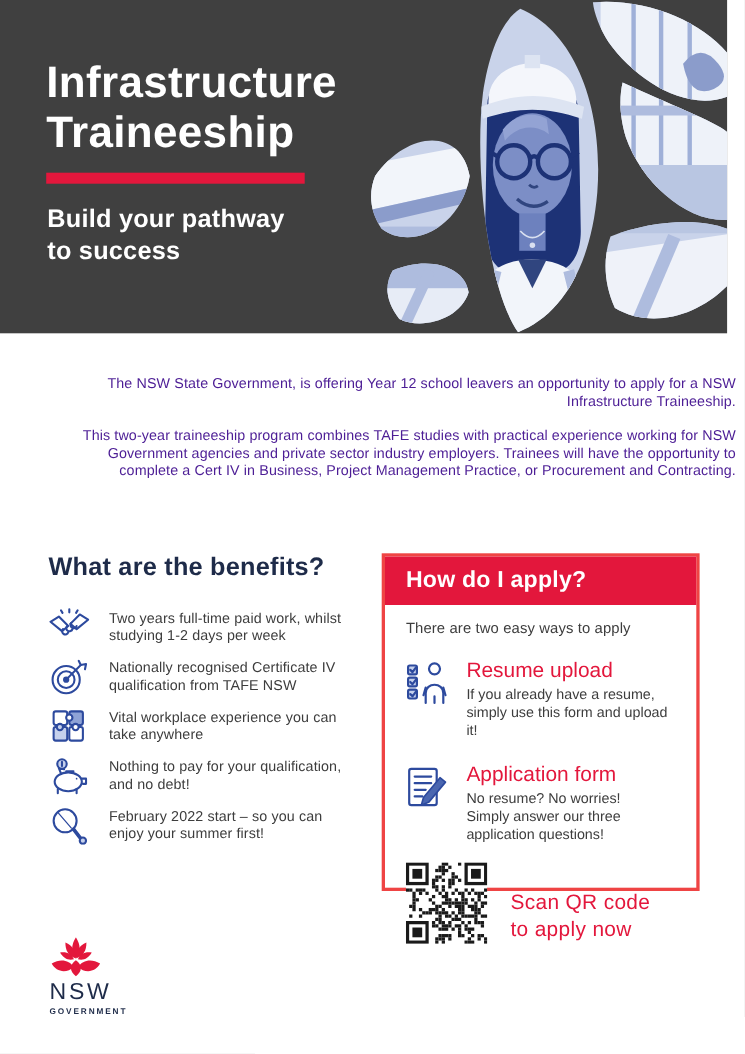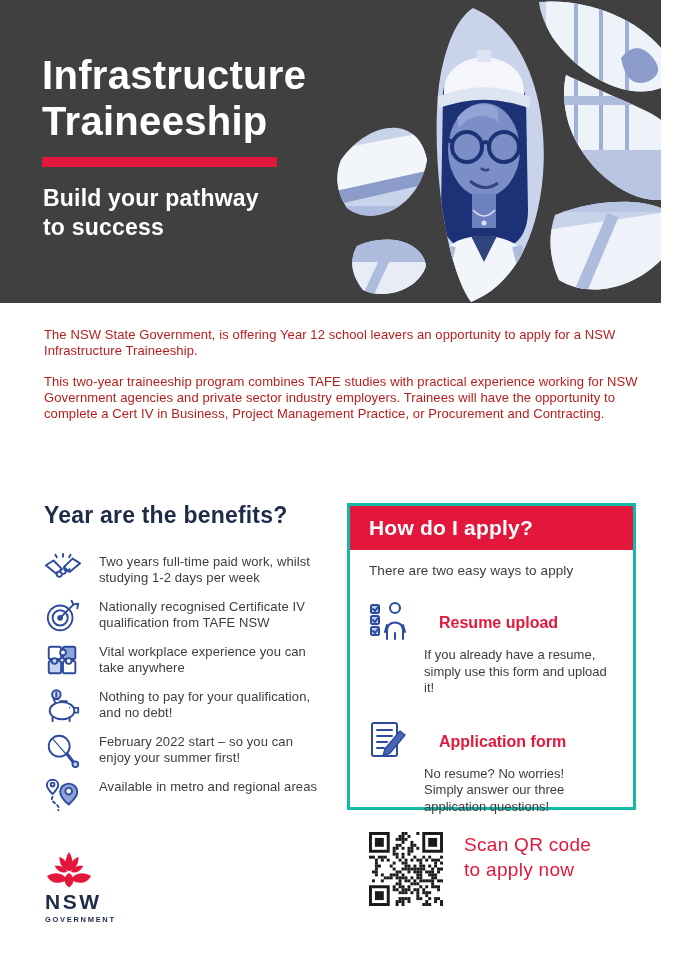--- a/index.html
+++ b/index.html
@@ -12,52 +12,52 @@
   
   .hero{position:absolute;left:0;top:0;width:661px;height:303px;background:#404040;}
   .hero-title{position:absolute;left:42px;top:52px;font-size:40px;line-height:46px;
     font-weight:700;color:#ffffff;letter-spacing:0.3px;}
   .hero-rule{position:absolute;left:42px;top:157px;width:235px;height:10px;background:#E3173C;}
   .hero-sub{position:absolute;left:43px;top:184px;font-size:23px;line-height:29px;
     color:#ffffff;font-weight:700;letter-spacing:0.2px;}
   .photo{position:absolute;top:0;right:0;display:block;}
 
   
-  .intro{position:absolute;left:44px;top:327px;width:625px;color:#b91c1c;
-    font-size:13px;line-height:16px;letter-spacing:0.1px;}
+  .intro{position:absolute;left:44px;top:341px;width:625px;color:#4c1d95;
+    font-size:13px;line-height:16px;letter-spacing:0.1px;text-align:right;}
   .intro p{margin:0 0 15px 0;}
 
   
   .benefits{position:absolute;left:44px;top:502px;width:295px;}
   .benefits h2{margin:0;font-size:23px;font-weight:700;color:#1E2B49;letter-spacing:0.2px;}
   .blist{margin-top:23px;}
   .benefit{display:flex;align-items:flex-start;margin-bottom:9px;}
   .bicon{width:38px;height:36px;flex:0 0 38px;margin-right:17px;}
   .bicon svg{display:block;}
   .btext{font-size:13px;line-height:16px;color:#3d3d3d;padding-top:2px;letter-spacing:0.1px;}
 
   
   .apply{position:absolute;left:347px;top:503px;width:289px;height:307px;
-    border:3px solid #14b8a6;background:#ffffff;box-sizing:border-box;}
+    border:3px solid #ef4444;background:#ffffff;box-sizing:border-box;}
   .apply-head{height:44px;background:#E3173C;color:#ffffff;font-size:21px;font-weight:700;
     line-height:44px;padding-left:19px;letter-spacing:0.2px;}
   .apply-body{padding:13px 16px 0 19px;}
   .apply-intro{margin:0;font-size:13.5px;color:#3d3d3d;letter-spacing:0.1px;}
   .method{display:flex;margin-top:21px;}
   .micon{width:40px;height:40px;flex:0 0 40px;margin-right:15px;margin-top:2px;}
-  .mtitle{font-size:16px;font-weight:700;color:#E3173C;margin:15px;}
+  .mtitle{font-size:19px;font-weight:400;color:#E3173C;margin:0;}
   .mdesc{font-size:13px;line-height:16.5px;color:#3d3d3d;margin:2px 0 0;}
-  .qr-row{display:flex;align-items:flex-start;margin-top:17px;}
+  .qr-row{display:flex;align-items:flex-end;margin-top:17px;}
   .qr{width:74px;height:74px;flex:0 0 74px;}
   .qr-label{font-size:19px;line-height:25px;color:#E3173C;margin-left:21px;letter-spacing:0.3px;}
 
   
   .footer-logo{position:absolute;left:45px;top:852px;}
   .waratah{display:block;margin-left:0;}
-  .nsw{font-size:21px;font-weight:700;color:#1E2B49;letter-spacing:2.5px;margin-top:2px;}
+  .nsw{font-size:21px;font-weight:400;color:#1E2B49;letter-spacing:2.5px;margin-top:2px;}
   .gov{font-size:7.5px;font-weight:700;color:#1E2B49;letter-spacing:1.7px;margin-top:1px;}
 </style>
 </head>
 <body>
 
 <div class="page">
 
   <header class="hero">
     <div class="hero-title pre">Infrastructure
 Traineeship</div>
@@ -123,21 +123,21 @@
 
   <section class="intro">
     <p class="pre">The NSW State Government, is offering Year 12 school leavers an opportunity to apply for a NSW
 Infrastructure Traineeship.</p>
     <p class="pre">This two-year traineeship program combines TAFE studies with practical experience working for NSW
 Government agencies and private sector industry employers. Trainees will have the opportunity to
 complete a Cert IV in Business, Project Management Practice, or Procurement and Contracting.</p>
   </section>
 
   <section class="benefits">
-    <h2>Year are the benefits?</h2>
+    <h2>What are the benefits?</h2>
     <div class="blist">
 
       <div class="benefit">
         <span class="bicon">
           <svg width="38" height="36" viewBox="0 0 40 36">
             <g stroke="#2D4A9E" stroke-width="2" fill="none" stroke-linecap="round" stroke-linejoin="round">
               <path d="M2,13 L10,8 L19,17 L13,22 Z"></path>
               <path d="M38,11 L30,6 L21,15 L27,20 Z"></path>
               <path d="M14,20 a3,3 0 1 0 5,3 M18,17 a3,3 0 1 0 5,3 M22,14 a3,3 0 1 0 5,3"></path>
               <path d="M20,1 v3 M12,2 l1.5,2.5 M28,2 l-1.5,2.5"></path>
@@ -209,34 +209,20 @@
               <path d="M9,6 l13,15" stroke-width="1.2"></path>
               <path d="M24,22 l7,9" stroke-width="3.5"></path>
               <circle cx="33" cy="33" r="3" fill="#C6D1EC"></circle>
             </g>
           </svg>
         </span>
         <span class="btext pre">February 2022 start – so you can
 enjoy your summer first!</span>
       </div>
 
-      <div class="benefit">
-        <span class="bicon">
-          <svg width="38" height="36" viewBox="0 0 40 36">
-            <g stroke="#2D4A9E" stroke-width="2" fill="none" stroke-linecap="round" stroke-linejoin="round">
-              <path d="M9,2 c3.5,0 6,2.5 6,5.5 C15,11 9,17 9,17 s-6,-6 -6,-9.5 C3,4.5 5.5,2 9,2Z"></path>
-              <circle cx="9" cy="7" r="2"></circle>
-              <path d="M26,6 c5,0 9,4 9,8.5 C35,20 26,28 26,28 s-9,-7.5 -9,-13.5 C17,10 21,6 26,6Z" fill="#8FA3D6"></path>
-              <circle cx="26" cy="14" r="3.5" fill="#ffffff"></circle>
-              <path d="M9,20 c-4,6 9,7 6,14" stroke-dasharray="2.5 3"></path>
-            </g>
-          </svg>
-        </span>
-        <span class="btext pre">Available in metro and regional areas</span>
-      </div>
 
     </div>
   </section>
 
   <aside class="apply">
     <div class="apply-head">How do I apply?</div>
     <div class="apply-body">
       <p class="apply-intro">There are two easy ways to apply</p>
 
       <div class="method">

